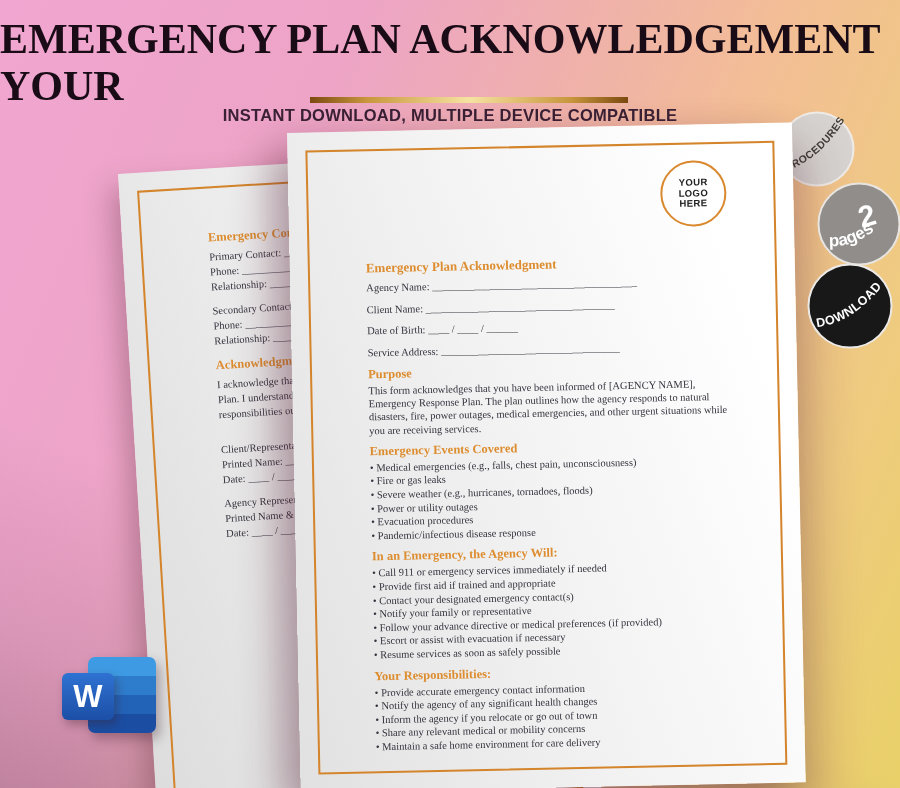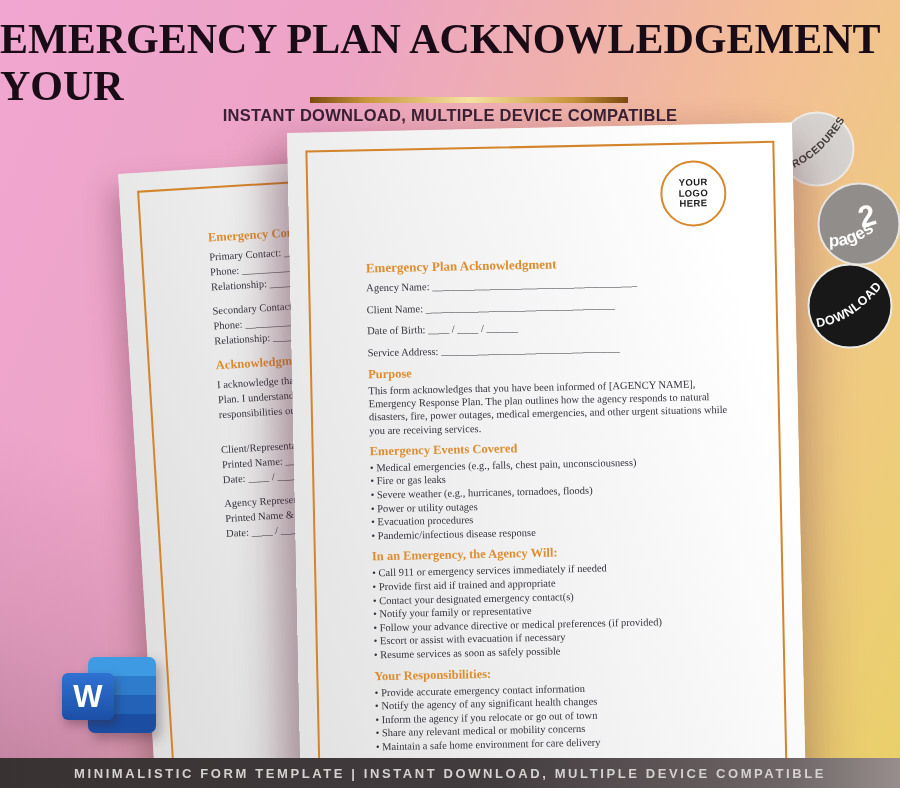--- a/index.html
+++ b/index.html
@@ -198,17 +198,14 @@
       <div class="s s1"></div>
         <div class="s s2"></div>
         <div class="s s3"></div>
         <div class="s s4"></div>
     </div>
     <div class="word-tile">
       <span>W</span>
     </div>
   </div>
 
-  <div class="footer-bar">
-    <span>MINIMALISTIC FORM TEMPLATE | INSTANT DOWNLOAD, MULTIPLE DEVICE COMPATIBLE</span>
-  </div>
 
 </div>
 
 </body></html>

